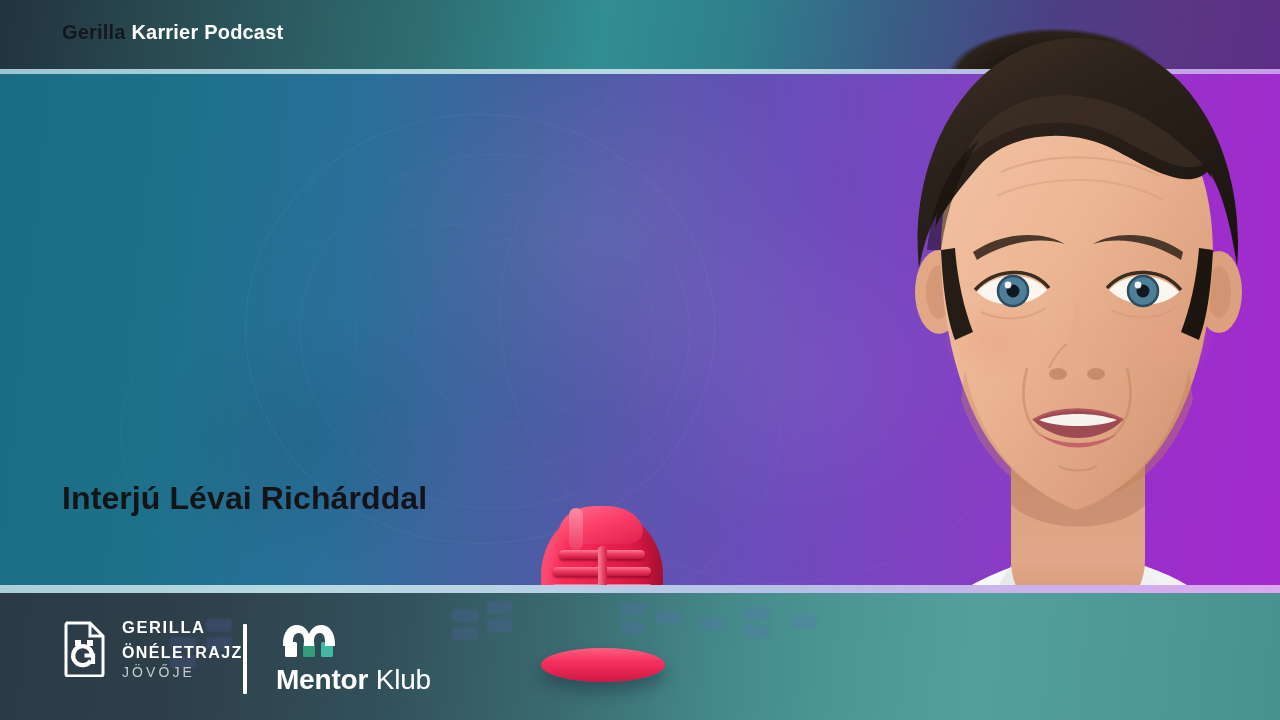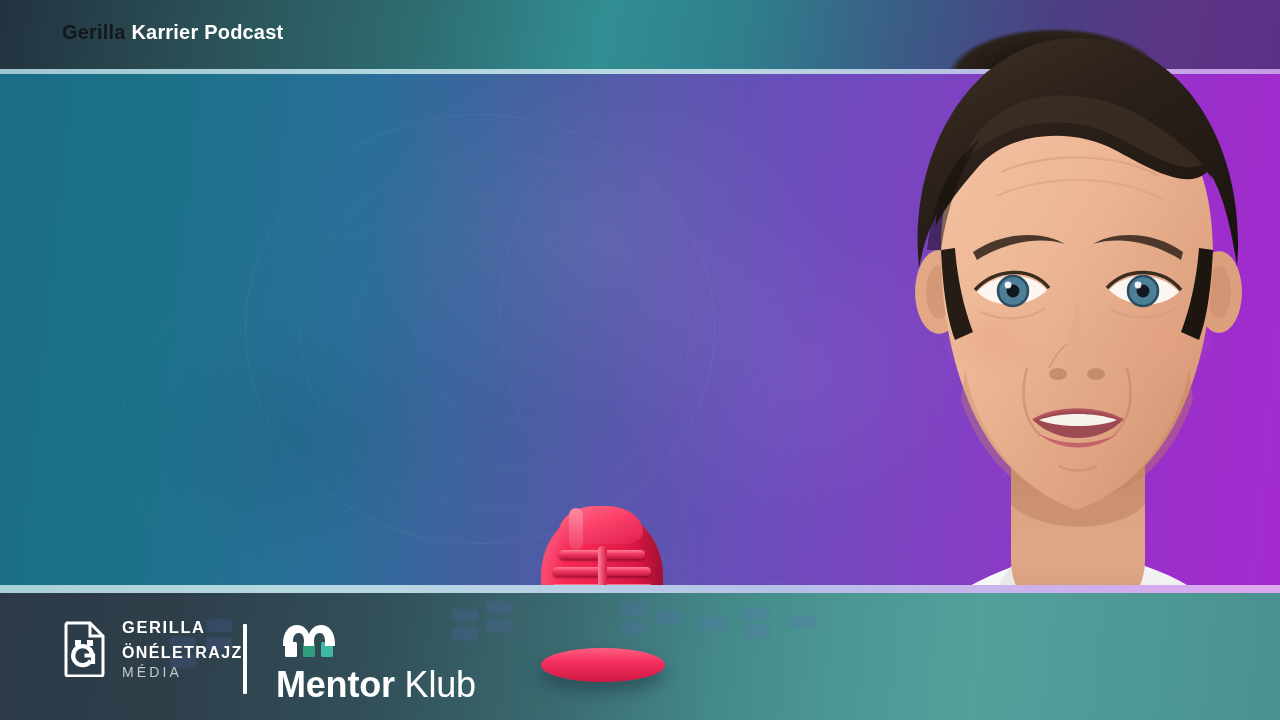--- a/index.html
+++ b/index.html
@@ -180,21 +180,21 @@
 
   #logo-sep{
     position:absolute;left:243px;top:624px;width:4px;height:70px;
     background:#ffffff;border-radius:1px;
   }
 
   #logo-mentor{
     position:absolute;left:276px;top:622px;
   }
   #mentor-mark{width:56px;height:38px;display:block;margin:0 0 4px 5px;}
-  #mentor-words{font-size:36px;letter-spacing:-.2px;white-space:nowrap;}
+  #mentor-words{font-size:28px;letter-spacing:-.2px;white-space:nowrap;}
   .m-bold{color:#ffffff;font-weight:bold;}
   .m-reg{color:#ffffff;font-weight:normal;}
 </style>
 </head>
 <body>
 
 <div id="stage">
 
   <div id="topbar">
     <div id="head-top"></div>
@@ -226,20 +226,21 @@
       <div class="grille" style="left:38px;top:61px;width:98px;"></div>
       <div class="grille" style="left:36px;top:78px;width:102px;"></div>
 
       <div class="gvert" style="left:83px;top:40px;height:86px;"></div>
 
     </div>
 
     <div id="headline">
     </div>
 
+    <div id="subtitle">Interjú Lévai Richárddal</div>
   </div>
 
   <div id="portrait">
     <svg width="465" height="720" viewBox="0 0 465 720">
       <defs>
         <linearGradient id="skin" x1="0" y1="0" x2="1" y2="1">
           <stop offset="0%" stop-color="#f3c3a4"></stop>
           <stop offset="40%" stop-color="#edb795"></stop>
           <stop offset="78%" stop-color="#dc9f7d"></stop>
           <stop offset="100%" stop-color="#c98b6b"></stop>
@@ -384,21 +385,21 @@
     <svg id="gerilla-icon" viewBox="0 0 45 57">
       <path d="M4 3 h24 l13 13 v38 a2 2 0 0 1 -2 2 H6 a2 2 0 0 1 -2 -2 V5 a2 2 0 0 1 2 -2 Z" fill="none" stroke="#ffffff" stroke-width="3"></path>
       <path d="M28 3 v13 h13" fill="none" stroke="#ffffff" stroke-width="3"></path>
       <rect x="13" y="20" width="6" height="6" fill="#ffffff"></rect>
       <rect x="25" y="20" width="6" height="6" fill="#ffffff"></rect>
       <path d="M30 34 a9.5 9.5 0 1 0 -1.2 6.6 M22.5 35.5 h8.5 v8.5" fill="none" stroke="#ffffff" stroke-width="4.2" stroke-linecap="butt"></path>
     </svg>
     <div id="gerilla-words">
       <span class="g-l1">GERILLA</span>
       <span class="g-l2">ÖNÉLETRAJZ</span>
-      <span class="g-l3">MÉDIA</span>
+      <span class="g-l3">JÖVŐJE</span>
     </div>
   </div>
 
   <div id="logo-sep"></div>
 
   <div id="logo-mentor">
     <svg id="mentor-mark" viewBox="0 0 56 38">
       <rect x="4" y="20" width="12" height="15" rx="1.5" fill="#ffffff"></rect>
       <rect x="22" y="20" width="12" height="15" rx="1.5" fill="#2f9e7c"></rect>
       <rect x="40" y="20" width="12" height="15" rx="1.5" fill="#3fb9a0"></rect>

